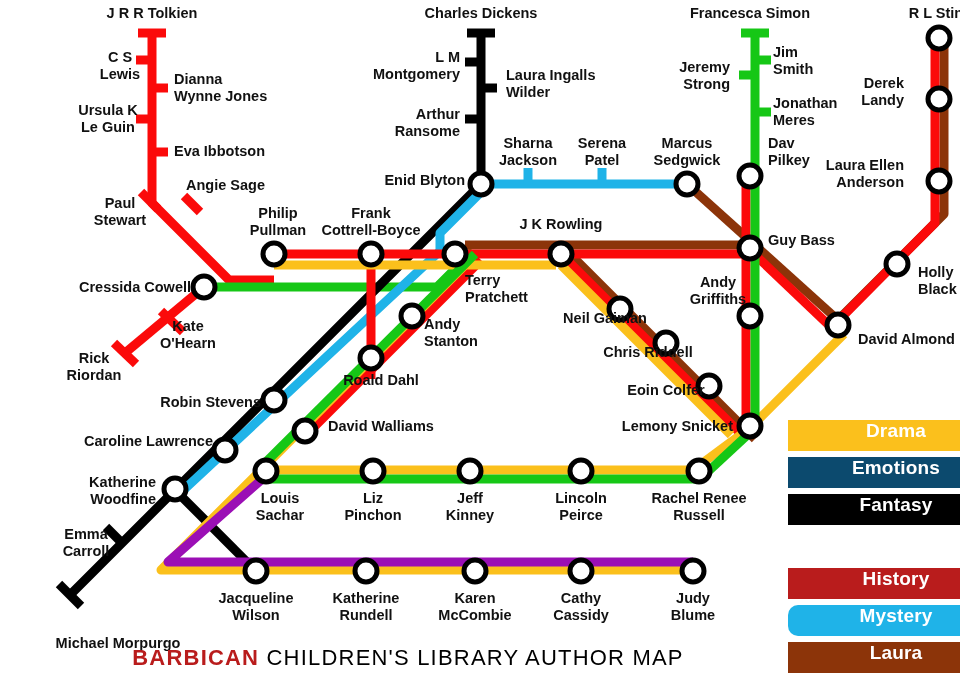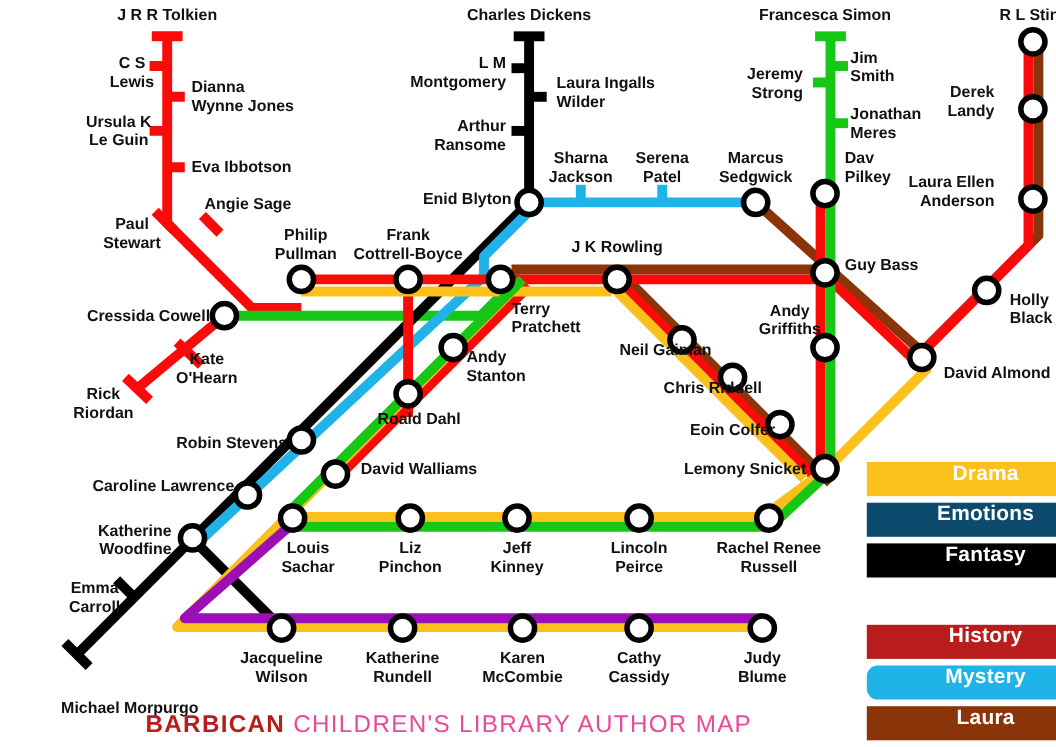--- a/index.html
+++ b/index.html
@@ -12,21 +12,21 @@
   .lbl tspan{font-weight:bold;}
   .legend-box{position:absolute;}
   .legend-row{position:absolute;left:0;display:flex;align-items:flex-start;
               justify-content:center;width:216px;height:31px;}
   .legend-row span{font-family:"Liberation Sans",sans-serif;font-weight:bold;
               font-size:19px;color:#ffffff;letter-spacing:.2px;}
   #footer{position:absolute;left:0;top:645px;width:760px;text-align:center;
           font-family:"Liberation Sans",sans-serif;font-size:22px;
           color:#d4d4d4;letter-spacing:1.2px;}
   #footer b{color:#b91c1c;font-weight:bold;}
-  #footer i{font-style:normal;color:#ec4899;}
+  #footer i{font-style:normal;color:#000000;}
 </style>
 </head>
 <body>
 
 <div id="map-root">
 
   <svg id="tube" viewBox="0 0 960 679">
     <g stroke-linecap="butt" stroke-linejoin="round" fill="none">
 
       <path stroke="#FB0A0A" stroke-width="9" d="M124,33 L124,203 L201,280 L246,280"></path>

